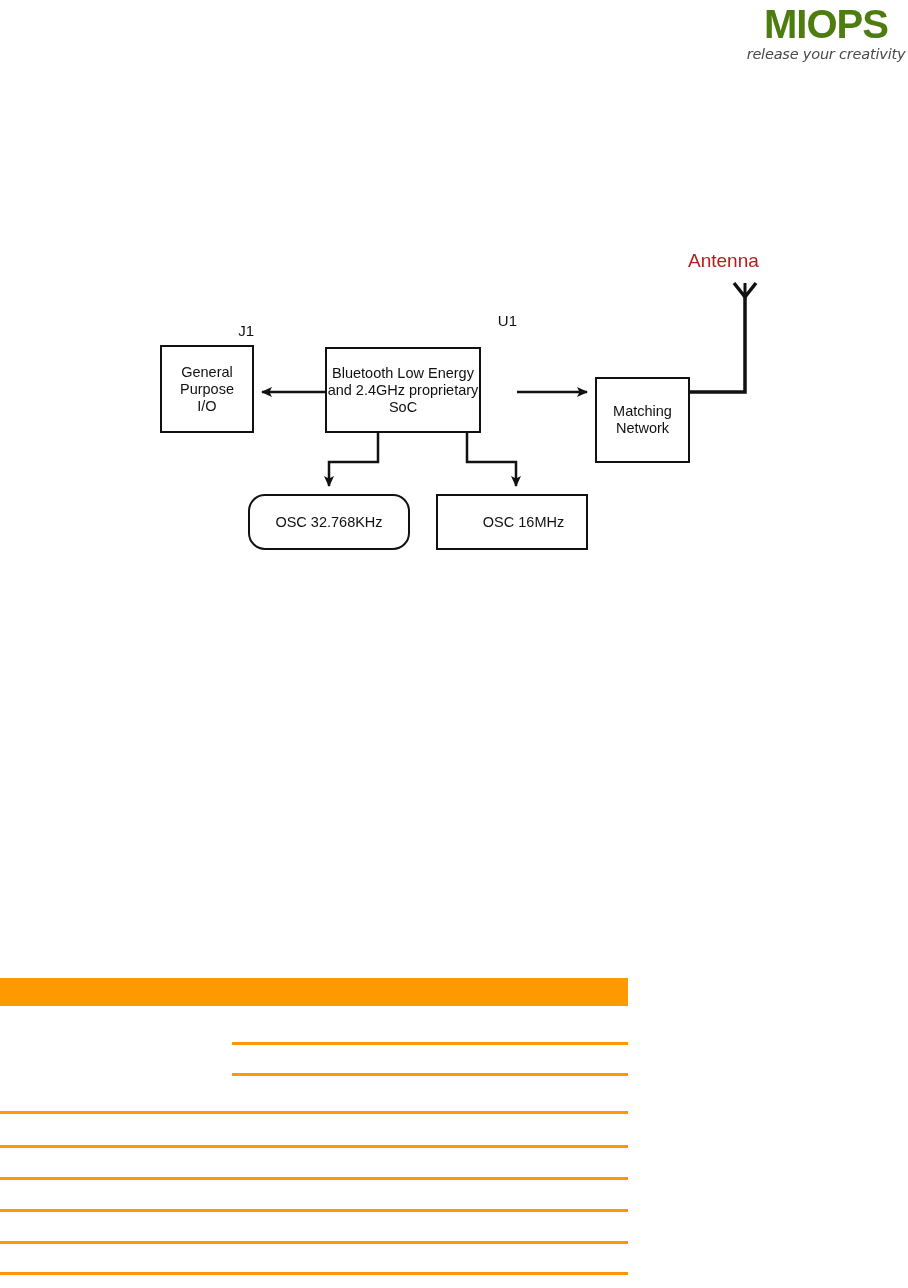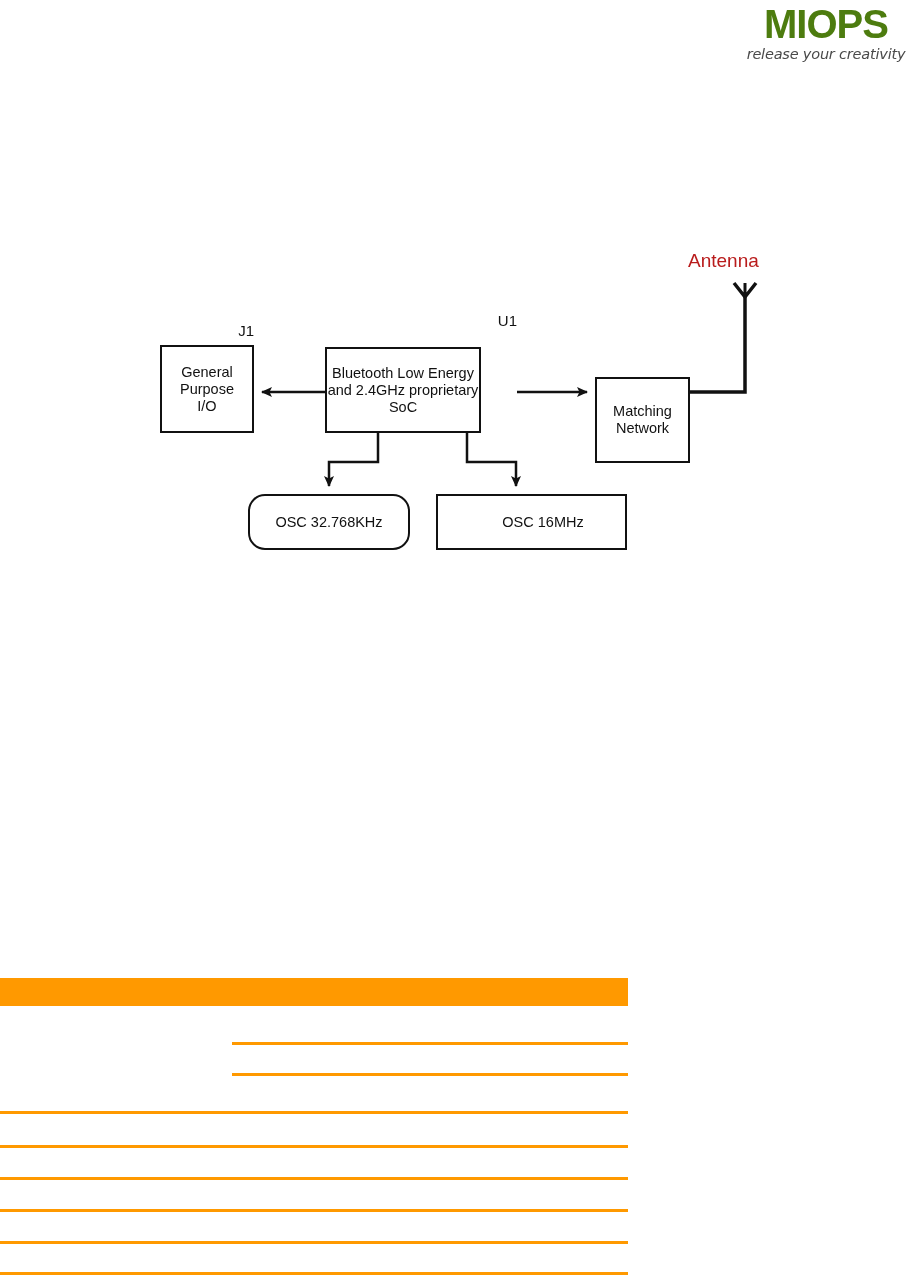--- a/index.html
+++ b/index.html
@@ -82,21 +82,21 @@
     font-size: 19px;
     color: #b91c1c;
     text-align: left;
     white-space: nowrap;
     z-index: 3;
   }
   #box-gpio   { left: 160px; top: 345px; width: 94px;  height: 88px; }
   #box-soc    { left: 325px; top: 347px; width: 156px; height: 86px; }
   #box-match  { left: 595px; top: 349px; width: 95px;  height: 86px; margin-top: 28px; }
   #box-osc32  { left: 248px; top: 494px; width: 162px; height: 56px; border-radius: 17px; }
-  #box-osc16  { left: 436px; top: 494px; width: 191px; height: 56px; padding-left: 23px; }
+  #box-osc16  { left: 436px; top: 494px; width: 152px; height: 56px; padding-left: 23px; }
 
   #ref-j1     { left: 160px; top: 322px; width: 94px; }
   #ref-u1     { left: 325px; top: 312px; width: 192px; }
   #label-antenna { left: 688px; top: 250px; width: 100px; }
 
   #diagram-wires {
     position: absolute;
     left: 0; top: 0;
     width: 908px;
     height: 600px;

